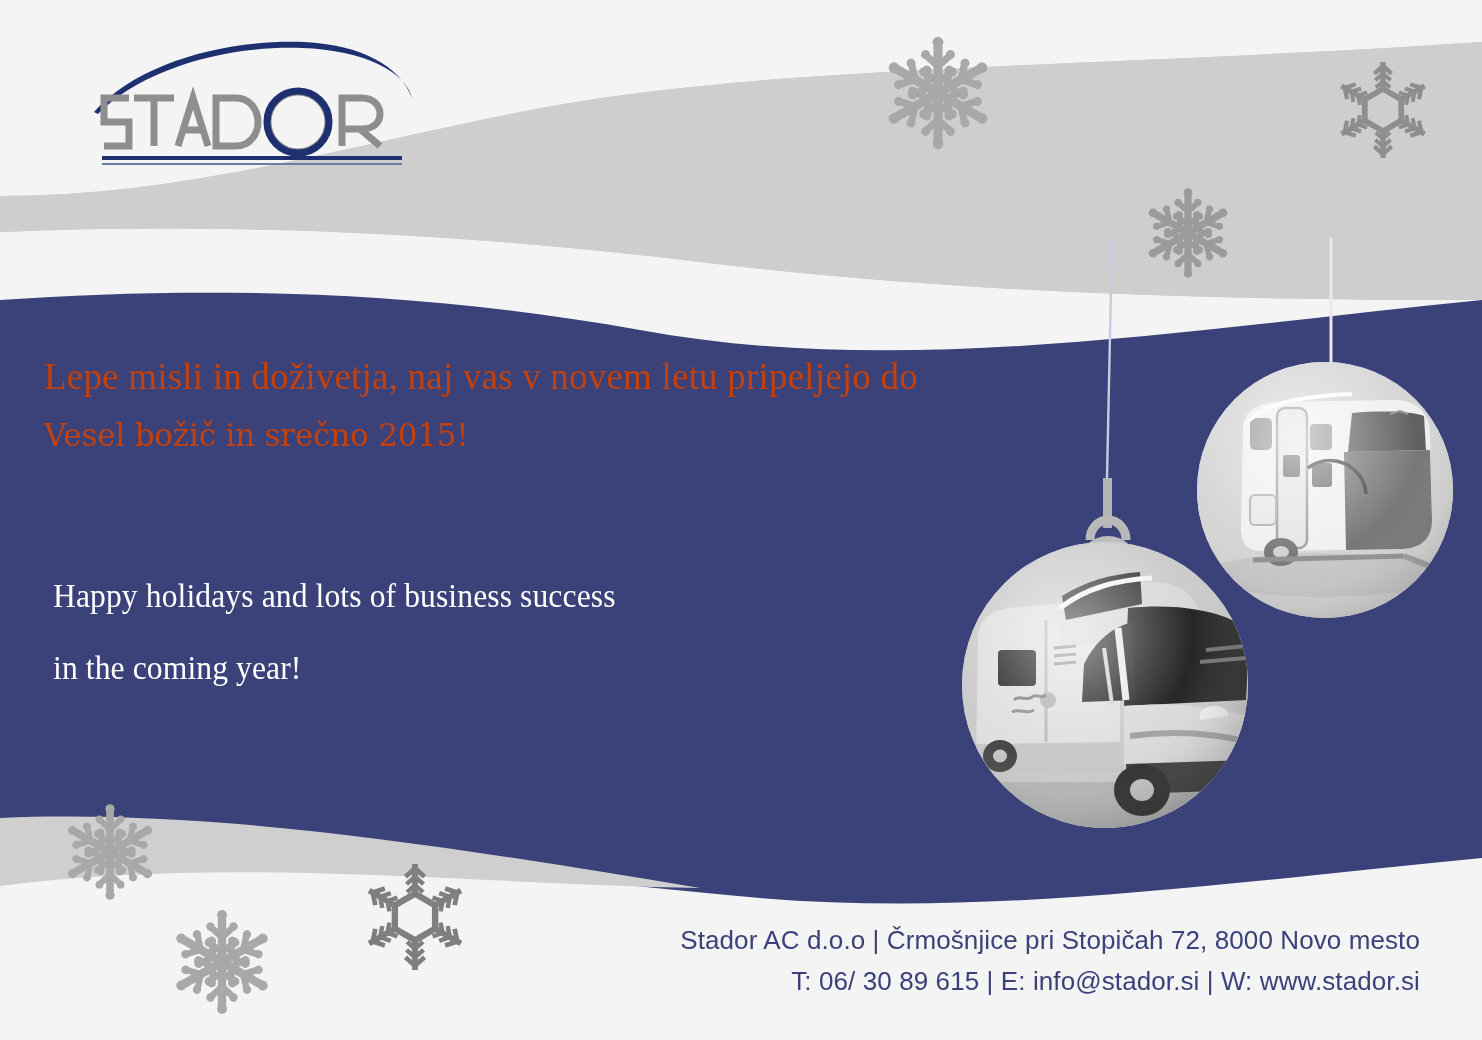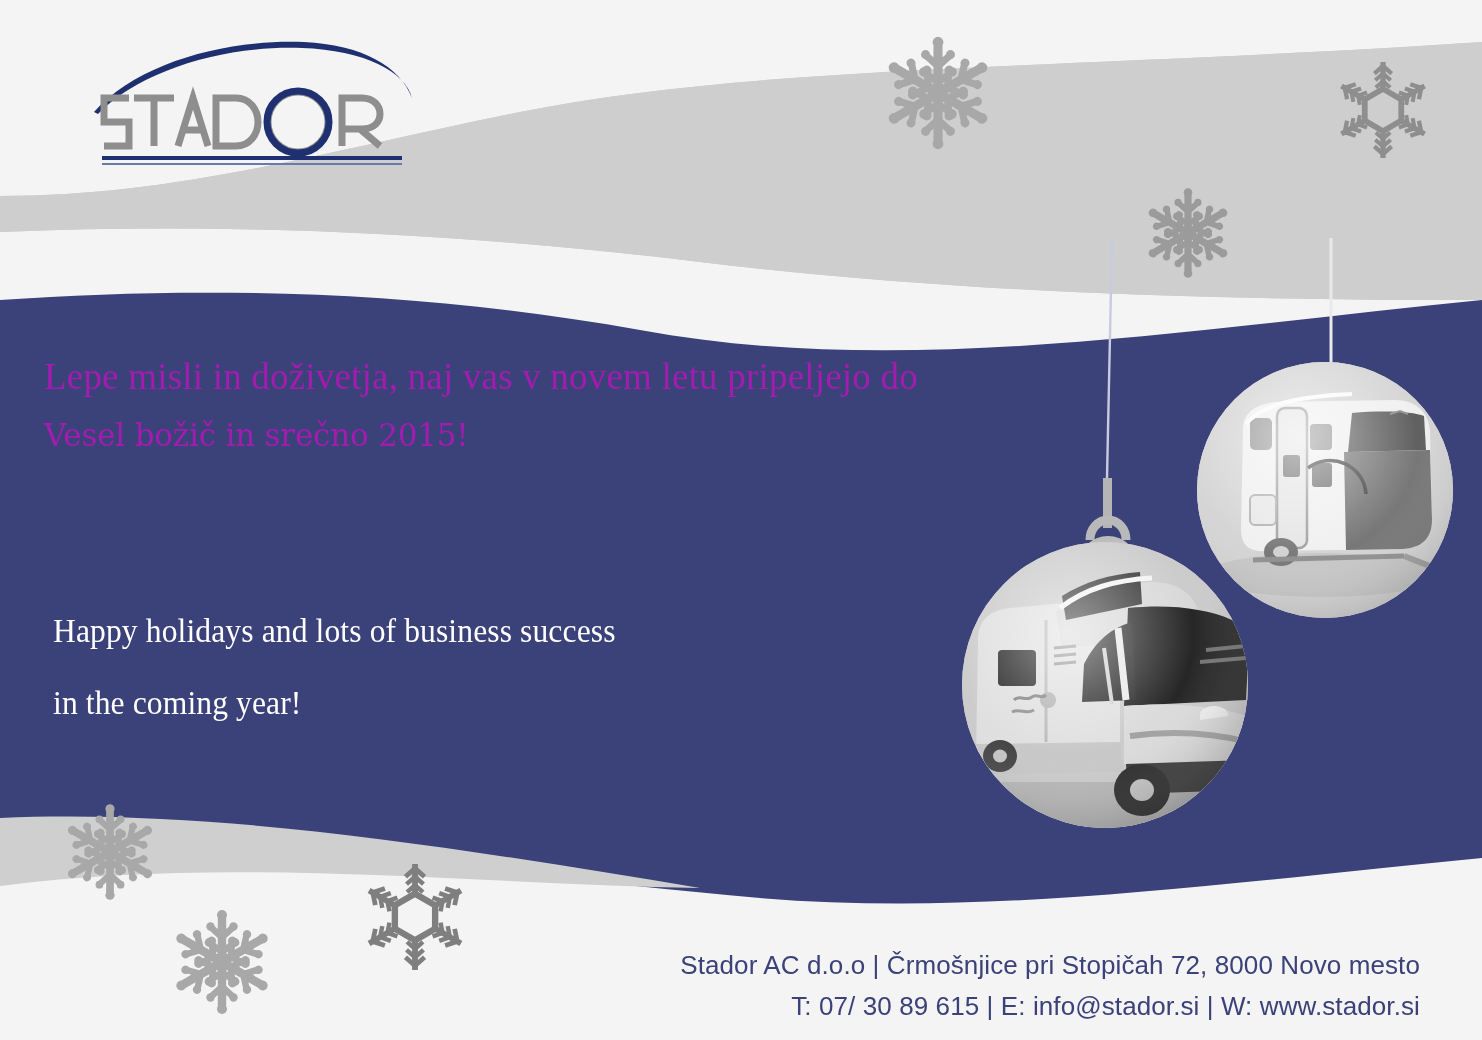--- a/index.html
+++ b/index.html
@@ -17,48 +17,47 @@
 
   
   #logo{
     position:absolute;left:88px;top:36px;width:330px;height:145px;
   }
   #logo svg{display:block;}
 
   
   #msg-sl{
     position:absolute;left:44px;top:345px;width:1000px;
-    color:#a21caf;
+    color:#c2410c;
   }
   .sl-line{
     font-family:"Liberation Serif", serif;
     font-size:37px;line-height:64px;letter-spacing:.2px;
     white-space:nowrap;
   }
   .sl-bold{
     font-family:"DejaVu Serif", serif;
     font-weight:normal;font-size:31px;line-height:52px;letter-spacing:-.2px;
     white-space:nowrap;
   }
   #msg-en{
-    position:absolute;left:53px;top:595px;width:1000px;color:#ffffff;
+    position:absolute;left:53px;top:560px;width:1000px;color:#ffffff;
   }
   .en-line{
     font-family:"Liberation Serif", serif;
     font-size:34px;line-height:72px;letter-spacing:.1px;
     white-space:nowrap;
     transform:scaleX(.93);transform-origin:left center;
   }
 
   
   #footer{
     position:absolute;right:62px;top:920px;width:900px;
     text-align:right;color:#3b4179;
     font-family:"Liberation Sans", sans-serif;
-    margin-top:25px;
   }
   .foot-line{font-size:26px;line-height:41px;white-space:nowrap;letter-spacing:.1px;}
 </style>
 </head>
 <body>
 
 <div id="card">
 
   <svg id="bg-svg" viewBox="0 0 1482 1040">
     <defs>
@@ -319,16 +318,16 @@
     <div class="sl-bold">Vesel božič in srečno 2015!</div>
   </div>
 
   <div id="msg-en">
     <div class="en-line"> Happy holidays and lots of business success</div>
     <div class="en-line"> in the coming year!</div>
   </div>
 
   <div id="footer">
     <div class="foot-line">Stador AC d.o.o | Črmošnjice pri  Stopičah 72, 8000 Novo mesto</div>
-    <div class="foot-line">T: 07/ 30 89 615 | E: info@stador.si | W: www.stador.si</div>
+    <div class="foot-line">T: 06/ 30 89 615 | E: info@stador.si | W: www.stador.si</div>
   </div>
 
 </div>
 
 </body></html>

